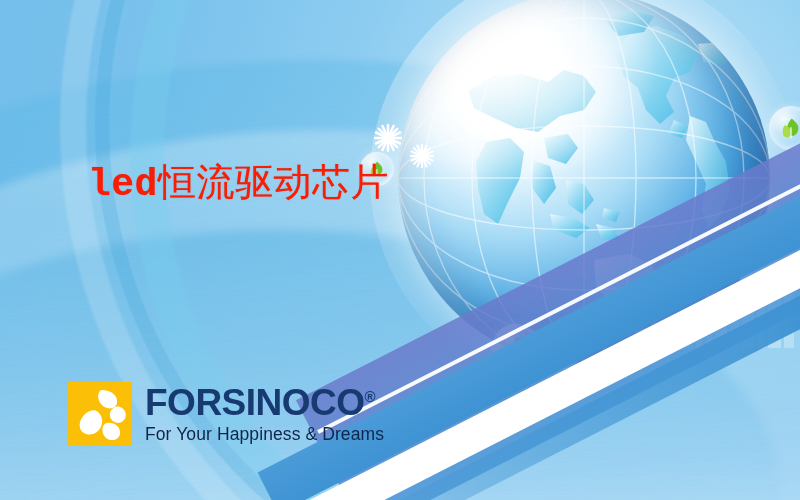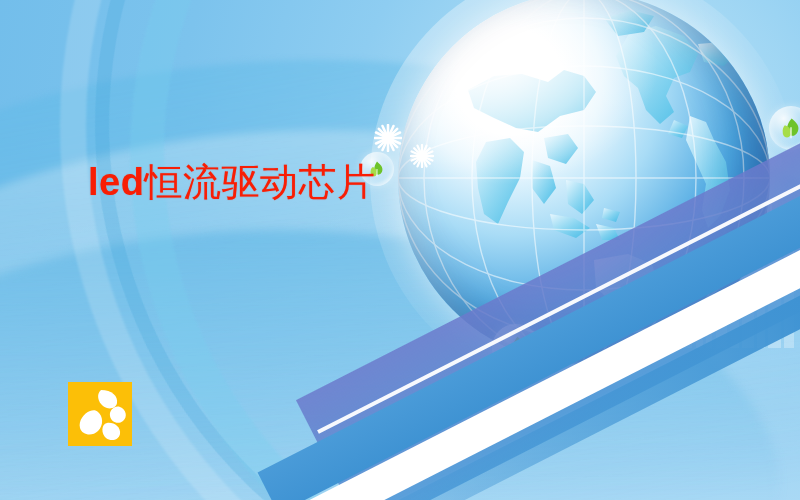--- a/index.html
+++ b/index.html
@@ -240,21 +240,21 @@
     text-shadow: 0 0 1px rgba(248,30,5,0.5);
   }
   .headline .line1 {
     font-family: "Liberation Serif", "DejaVu Serif", serif;
     font-size: 38px;
     font-weight: 400;
     letter-spacing: 0.5px;
     white-space: nowrap;
   }
   .headline .line1 .latin {
-    font-family: Liberation Sans, sans-serif;
+    font-family: Liberation Mono, monospace;
     font-weight: 700;
     font-size: 38px;
   }
   .headline .line2 {
     font-family: "Liberation Serif", "DejaVu Serif", serif;
     font-size: 38px;
     font-weight: 400;
     margin-top: 21px;
     margin-left: 10px;
     letter-spacing: 1px;
@@ -484,15 +484,19 @@
       <svg viewBox="0 0 64 64">
         <rect x="0" y="0" width="64" height="64" fill="#fcbf07"></rect>
         <g fill="#ffffff">
           <path d="M33 8 C44 8 50 14 49 21 C48 27 40 28 35 24 C30 20 28 12 33 8 Z"></path>
           <path d="M52 25 C58 27 60 35 55 39 C50 43 43 40 42 34 C41 28 47 23 52 25 Z"></path>
           <path d="M30 30 C35 34 36 43 30 49 C24 55 14 53 12 46 C10 39 16 31 22 29 C25 28 28 28 30 30 Z"></path>
           <path d="M39 41 C46 40 53 45 52 52 C51 58 43 60 38 56 C33 52 33 42 39 41 Z"></path>
         </g>
       </svg>
     </span>
+    <span class="logo-text">
+      <span class="logo-word"><span>FORSINOCO</span><span class="reg">®</span></span>
+      <span class="logo-tagline" style="display:block;">For Your Happiness &amp; Dreams</span>
+    </span>
   </div>
 
 </div>
 
 </body></html>

